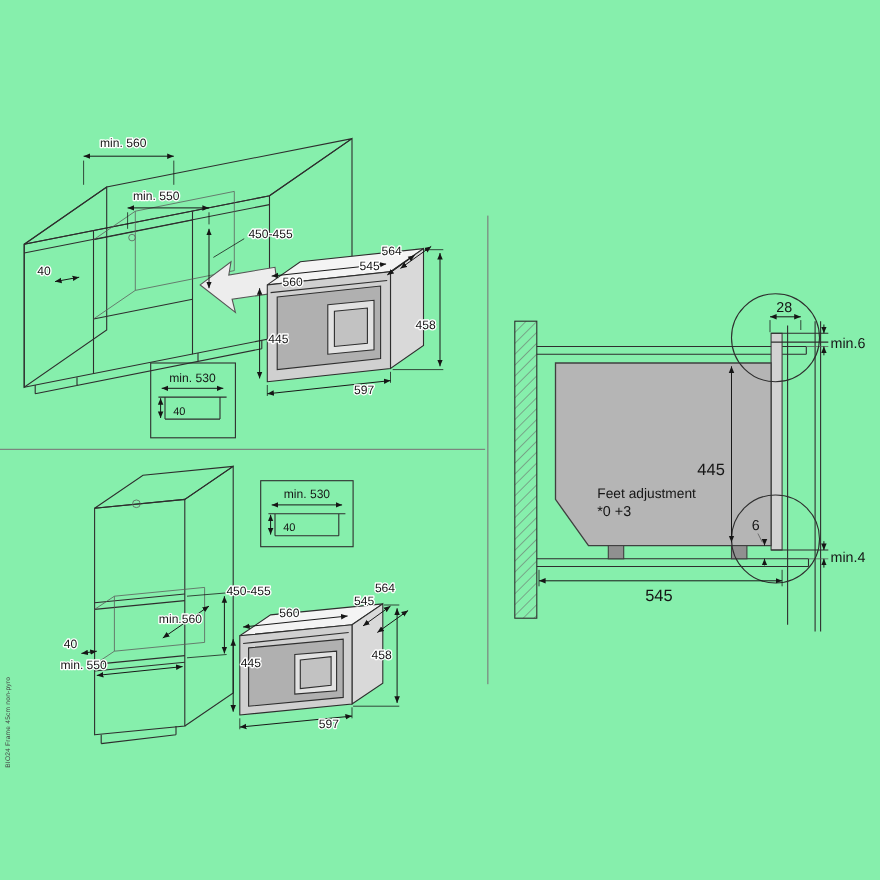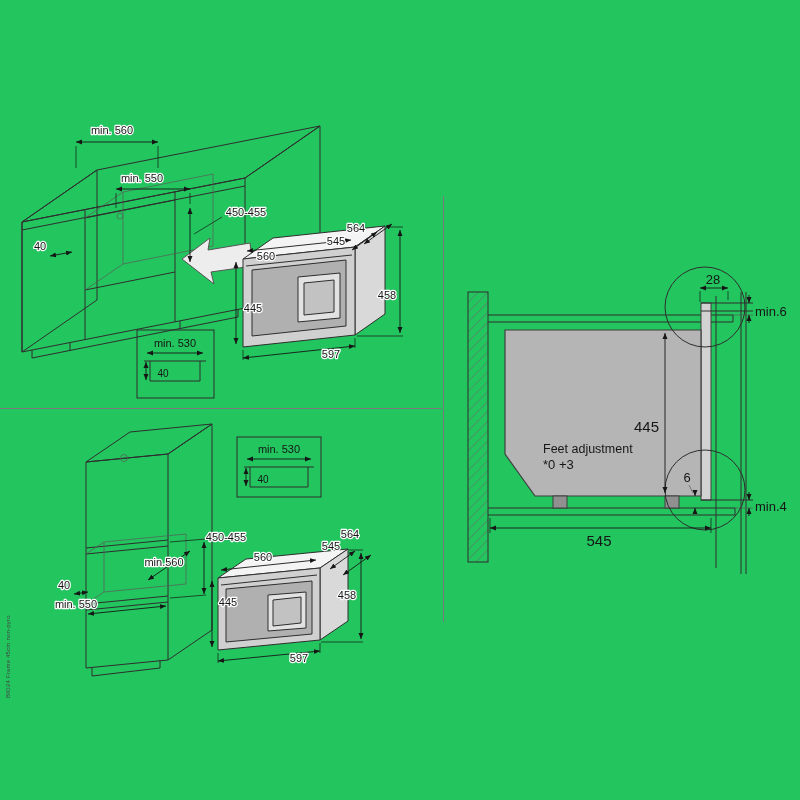--- a/index.html
+++ b/index.html
@@ -1,17 +1,17 @@
 <!DOCTYPE html>
 <html><head>
 <meta charset="utf-8">
 <style>
   html,body{margin:0;padding:0;background:#ffffff;}
   body{width:800px;height:800px;position:relative;font-family:"Liberation Sans",sans-serif;}
-  .stage{position:absolute;left:0;top:0;width:800px;height:800px;background:#22c55e;overflow:hidden;}
+  .stage{position:absolute;left:0;top:0;width:800px;height:800px;background:#86efac;overflow:hidden;}
   svg{position:absolute;overflow:visible;}
   #svg-top{left:0;top:0;}
   #svg-bottom{left:0;top:408px;}
   #svg-side{left:443px;top:0;}
   .divider-h{position:absolute;left:0;top:408px;width:441px;height:1px;background:#7a7a7a;}
   .divider-v{position:absolute;left:443px;top:196px;width:1px;height:426px;background:#7a7a7a;}
   .footer-label{position:absolute;left:5px;top:698px;transform:rotate(-90deg);transform-origin:0 0;
     font-size:6px;color:#444;white-space:nowrap;letter-spacing:.2px;}
   .ln{stroke:#2e2e2e;stroke-width:1;fill:none;}
   .lnthin{stroke:#5a5a5a;stroke-width:.7;fill:none;}

